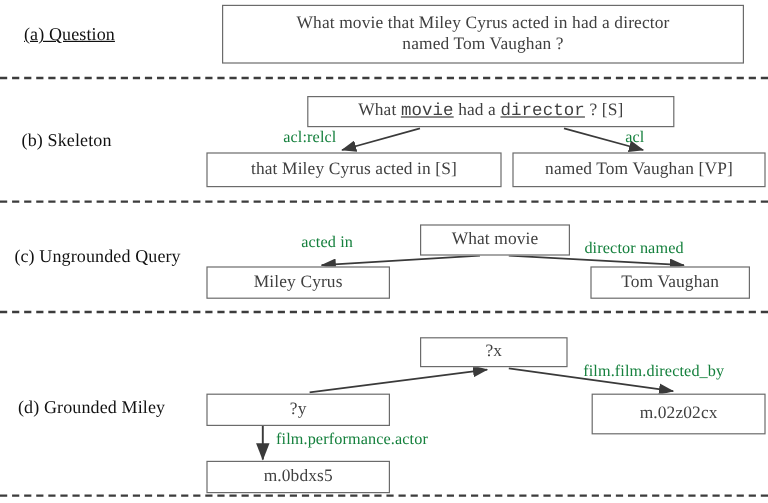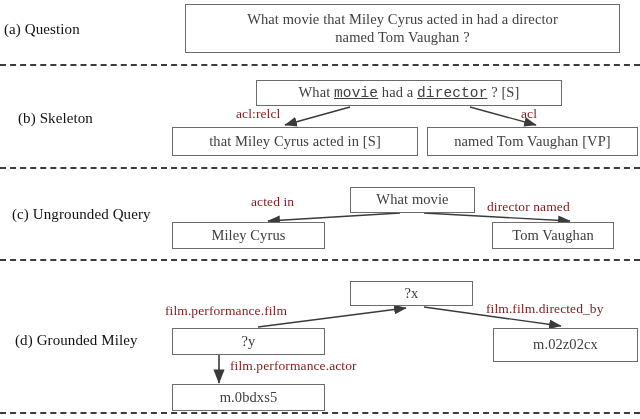--- a/index.html
+++ b/index.html
@@ -41,21 +41,21 @@
   .section-label {
     position: absolute;
     font-size: 15px;
     color: #111111;
     white-space: nowrap;
     letter-spacing: 0.1px;
   }
   .edge-label {
     position: absolute;
     font-size: 13.5px;
-    color: #7f1d1d;
+    color: #15803d;
     white-space: nowrap;
     background: transparent;
     letter-spacing: 0.1px;
     text-align: right;
   }
   .divider {
     position: absolute;
     left: 0;
     width: 640px;
     height: 0;
@@ -79,21 +79,21 @@
     <line x1="470" y1="107" x2="536" y2="125" stroke="#3a3a3a" stroke-width="1.4" marker-end="url(#arrowhead)"></line>
 
     <line x1="400" y1="213" x2="268" y2="221" stroke="#3a3a3a" stroke-width="1.4" marker-end="url(#arrowhead)"></line>
     <line x1="424" y1="213" x2="570" y2="221" stroke="#3a3a3a" stroke-width="1.4" marker-end="url(#arrowhead)"></line>
 
     <line x1="258" y1="327" x2="406" y2="308" stroke="#3a3a3a" stroke-width="1.4" marker-end="url(#arrowhead)"></line>
     <line x1="424" y1="307" x2="561" y2="326" stroke="#3a3a3a" stroke-width="1.4" marker-end="url(#arrowhead)"></line>
     <line x1="219" y1="355" x2="219" y2="383" stroke="#3a3a3a" stroke-width="1.6" marker-end="url(#arrowhead)"></line>
   </svg>
 
-  <div class="section-label" style="left:4px; top:21px;">(a) Question</div>
+  <div class="section-label" style="left:20px; top:21px;text-decoration:underline;">(a) Question</div>
 
   <div class="node-box" style="left:185px; top:4px; width:435px; height:49px; flex-direction:column; justify-content:center;">
     <span>What movie that Miley Cyrus acted in had a director</span>
     <span>named Tom Vaughan ?</span>
   </div>
 
   <div class="divider" style="top:64px;"></div>
 
   <div class="section-label" style="left:18px; top:110px;">(b) Skeleton</div>
 
@@ -120,33 +120,32 @@
     <span>What movie</span>
   </div>
 
   <div class="edge-label" style="left:251px; top:194px;">acted in</div>
   <div class="edge-label" style="left:487px; top:199px;">director named</div>
 
   <div class="node-box" style="left:172px; top:222px; width:153px; height:27px;">
     <span>Miley Cyrus</span>
   </div>
 
-  <div class="node-box" style="left:492px; top:222px; width:122px; height:27px;">
+  <div class="node-box" style="left:492px; top:222px; width:133px; height:27px;">
     <span>Tom Vaughan</span>
   </div>
 
   <div class="divider" style="top:259px;"></div>
 
   <div class="section-label" style="left:15px; top:332px;">(d) Grounded Miley</div>
 
   <div class="node-box" style="left:350px; top:281px; width:123px; height:25px;">
     <span>?x</span>
   </div>
 
-  <div class="edge-label" style="left:165px; top:303px;">film.performance.film</div>
   <div class="edge-label" style="left:486px; top:301px;">film.film.directed_by</div>
 
   <div class="node-box" style="left:172px; top:328px; width:153px; height:27px;">
     <span>?y</span>
   </div>
 
   <div class="node-box" style="left:493px; top:328px; width:145px; height:34px;">
     <span>m.02z02cx</span>
   </div>
 

